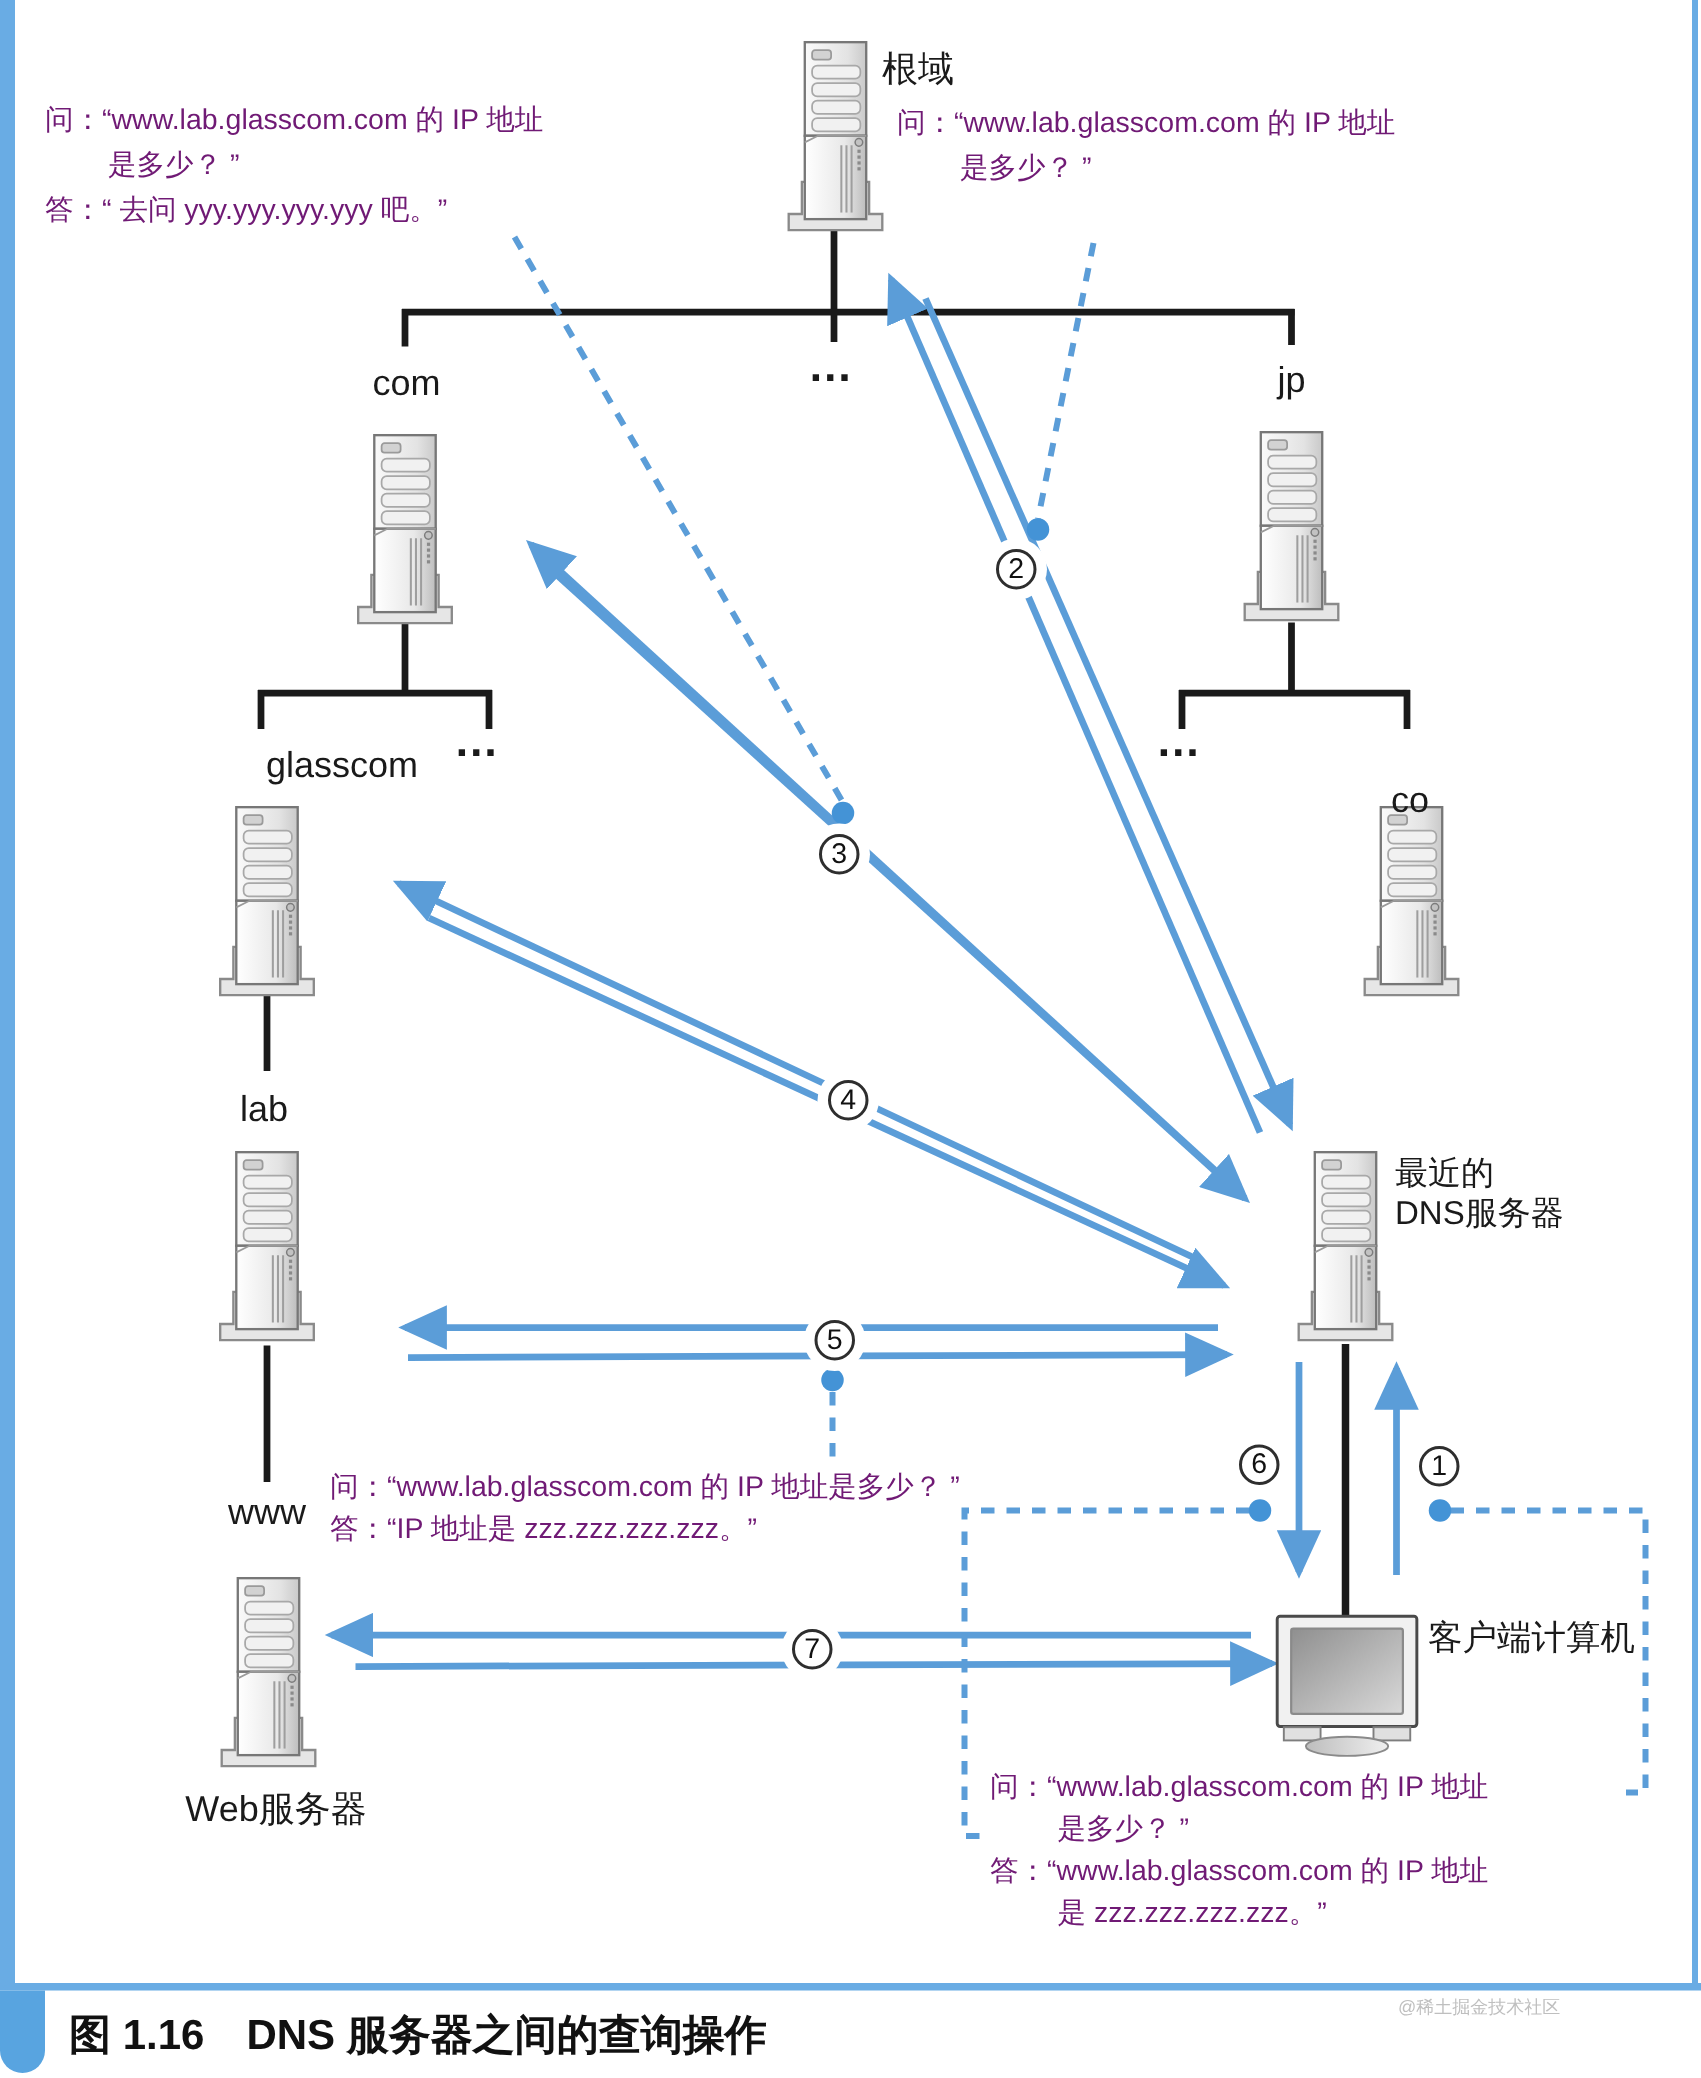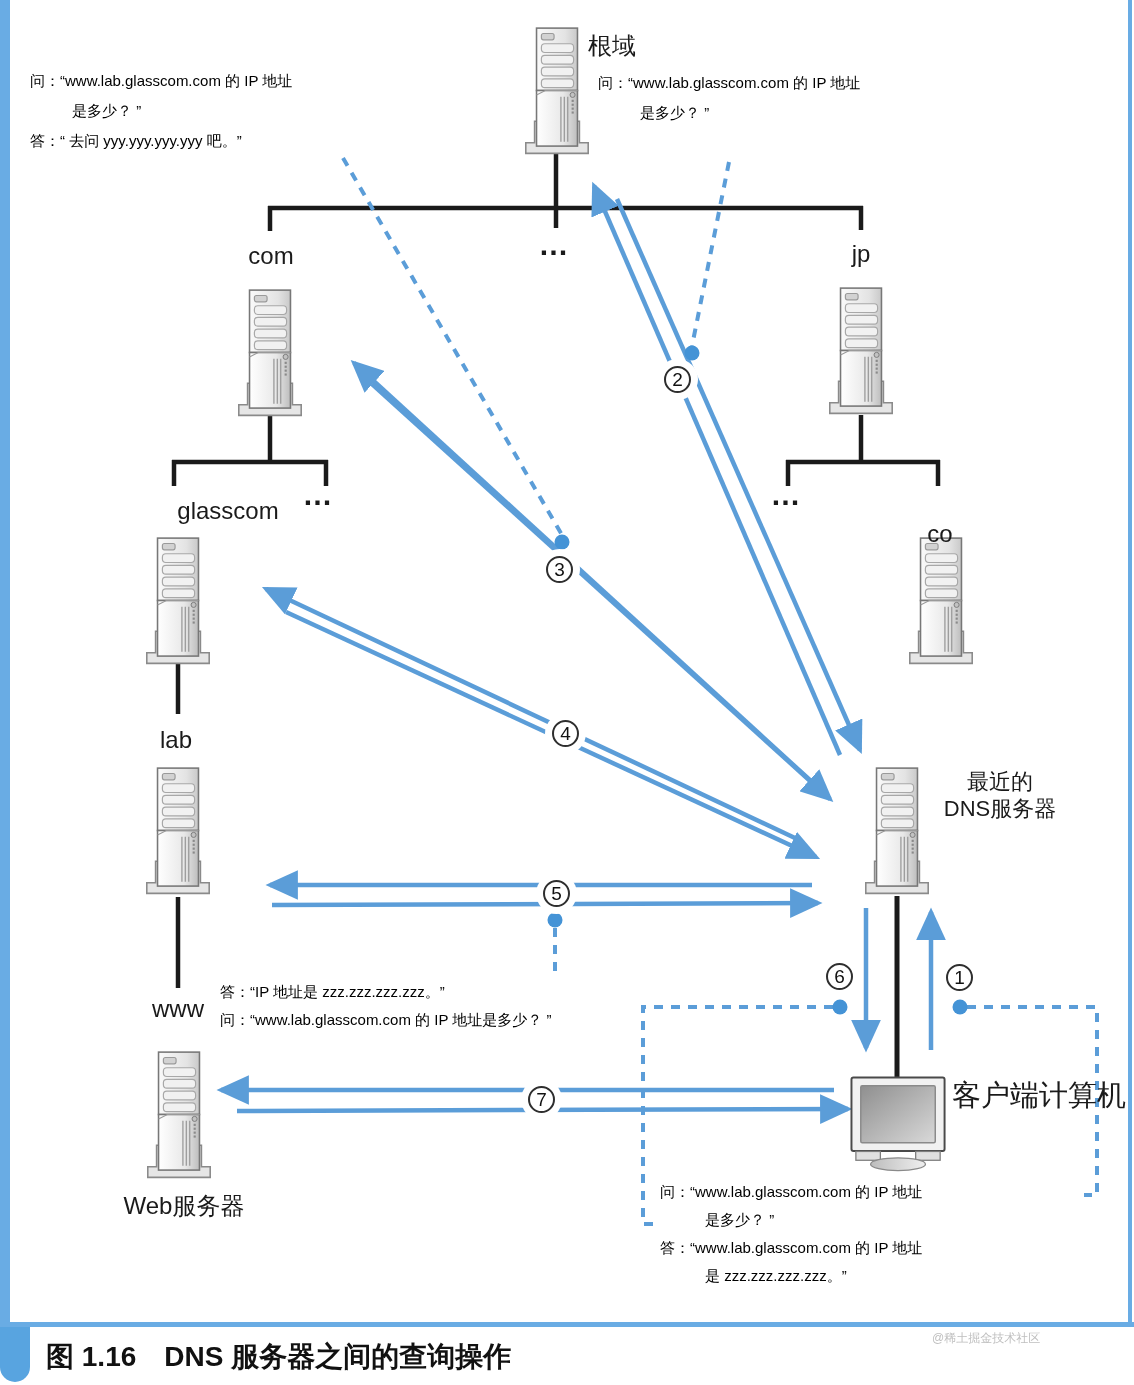--- a/index.html
+++ b/index.html
@@ -10,34 +10,34 @@
   .overlay{position:absolute;left:0;top:0;width:1134px;height:1385px;}
   .defs-holder{position:absolute;width:0;height:0;overflow:hidden;}
 
   .server{position:absolute;width:78px;height:130px;}
   .monitor{position:absolute;width:98px;height:98px;}
 
   .node-label{position:absolute;font-size:24px;color:#1a1a1a;white-space:nowrap;}
   .centered{transform:translateX(-50%);}
   .ellipsis{position:absolute;font-size:30px;font-weight:700;letter-spacing:1px;color:#1a1a1a;transform:translateX(-50%);}
 
-  .textblock{position:absolute;font-size:15px;line-height:30px;color:#000000;white-space:nowrap;}
+  .textblock{position:absolute;font-size:19px;line-height:30px;color:#701a75;white-space:nowrap;}
   .textblock .indent{margin-left:42px;}
   .tb-c{line-height:28px;}
   .tb-d{line-height:28px;}
   .tb-d .indent{margin-left:45px;}
 
   .step-badge{
     position:absolute;width:27px;height:27px;border-radius:50%;
     border:2px solid #2e2e2e;background:#fff;color:#111;
     font-size:19px;display:flex;align-items:center;justify-content:center;
     box-shadow:0 0 0 7px #fff;box-sizing:border-box;z-index:5;
   }
 
-  .dns-label{position:absolute;left:930px;top:768px;width:140px;text-align:center;
+  .dns-label{position:absolute;left:930px;top:768px;width:140px;
     font-size:22px;line-height:27px;color:#1a1a1a;}
 
   .frame-left{position:absolute;left:0;top:0;width:10px;height:1323px;background:#69ace4;}
   .frame-right{position:absolute;left:1128px;top:0;width:4px;height:1323px;background:#69ace4;}
   .frame-sep{position:absolute;left:0;top:1322px;width:1134px;height:5px;background:#69ace4;}
   .frame-tab{position:absolute;left:0;top:1327px;width:30px;height:55px;background:#58a4e0;
     border-radius:0 0 15px 15px;}
   .caption{position:absolute;left:46px;top:1338px;font-size:28px;font-weight:700;color:#111;}
   .watermark{position:absolute;left:932px;top:1330px;font-size:12px;color:#bfbfbf;}
 </style>
@@ -204,36 +204,36 @@
   <div class="ellipsis" style="left:318px;top:478px;">…</div>
   <div class="ellipsis" style="left:786px;top:478px;">…</div>
   <div class="node-label centered" style="left:940px;top:520px;">co</div>
   <div class="node-label centered" style="left:176px;top:726px;">lab</div>
   <div class="node-label centered" style="left:178px;top:995px;">www</div>
   <div class="node-label centered" style="left:184px;top:1190px;">Web服务器</div>
   <div class="dns-label">
     <div>最近的</div>
     <div>DNS服务器</div>
   </div>
-  <div class="node-label" style="left:952px;top:1076px;font-size:29px;">客户端计算机</div>
+  <div class="node-label" style="left:952px;top:1076px;font-size:23px;">客户端计算机</div>
 
   <div class="textblock" style="left:30px;top:66px;">
     <div>问：“www.lab.glasscom.com 的 IP 地址</div>
     <div class="indent">是多少？ ”</div>
     <div>答：“ 去问 yyy.yyy.yyy.yyy 吧。”</div>
   </div>
 
   <div class="textblock" style="left:598px;top:68px;">
     <div>问：“www.lab.glasscom.com 的 IP 地址</div>
     <div class="indent">是多少？ ”</div>
   </div>
 
   <div class="textblock tb-c" style="left:220px;top:978px;">
+    <div>问：“www.lab.glasscom.com 的 IP 地址是多少？ ”</div>
     <div>答：“IP 地址是 zzz.zzz.zzz.zzz。”</div>
-    <div>问：“www.lab.glasscom.com 的 IP 地址是多少？ ”</div>
   </div>
 
   <div class="textblock tb-d" style="left:660px;top:1178px;">
     <div>问：“www.lab.glasscom.com 的 IP 地址</div>
     <div class="indent">是多少？ ”</div>
     <div>答：“www.lab.glasscom.com 的 IP 地址</div>
     <div class="indent">是 zzz.zzz.zzz.zzz。”</div>
   </div>
 
   <div class="step-badge" style="left:946px;top:964px;">1</div>

